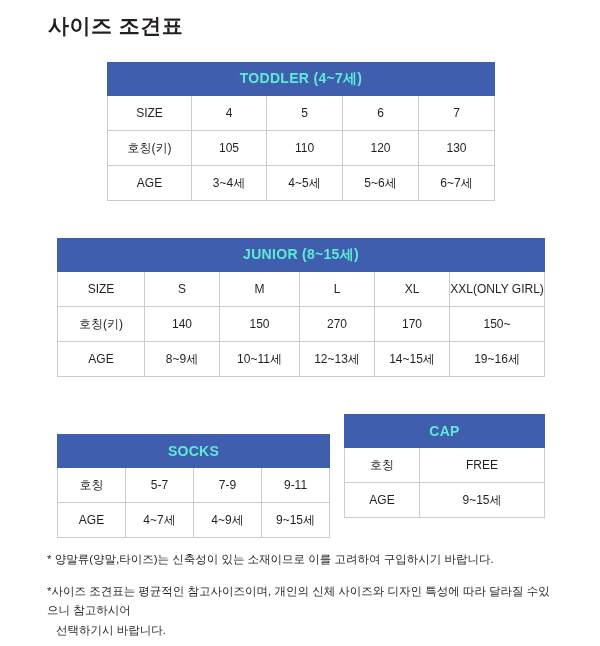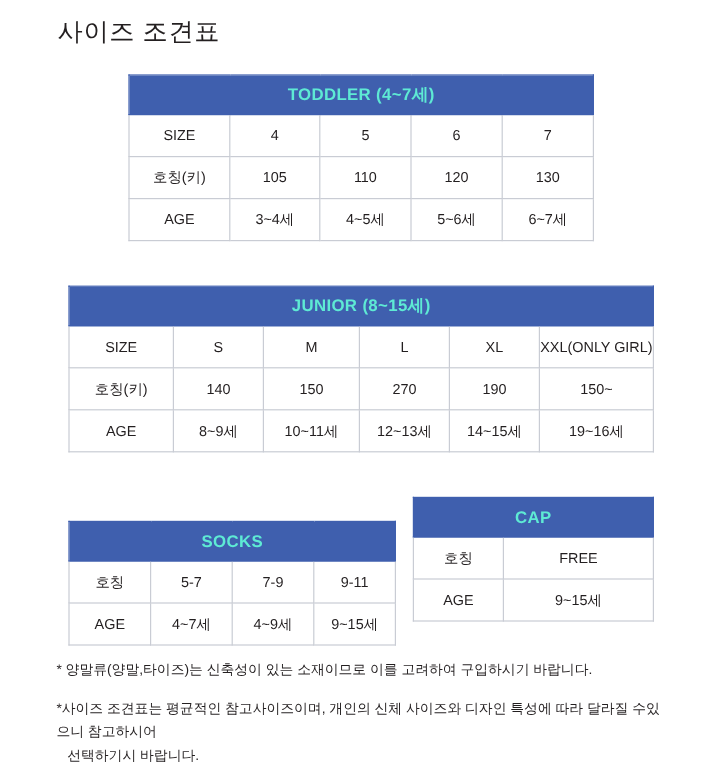--- a/index.html
+++ b/index.html
@@ -19,21 +19,21 @@
     width: 600px;
     height: 646px;
     box-sizing: border-box;
     padding: 0;
   }
   .page-title {
     position: absolute;
     left: 48px;
     top: 12px;
     font-size: 21px;
-    font-weight: normal;
+    font-weight: bold;
     letter-spacing: 0.5px;
     color: #231f20;
   }
 
   table.size-table {
     border-collapse: collapse;
     table-layout: fixed;
     font-size: 12px;
   }
   table.size-table th,
@@ -171,21 +171,21 @@
         <td>M</td>
         <td>L</td>
         <td>XL</td>
         <td>XXL(ONLY GIRL)</td>
       </tr>
       <tr>
         <td class="row-label">호칭(키)</td>
         <td>140</td>
         <td>150</td>
         <td>270</td>
-        <td>190</td>
+        <td>170</td>
         <td>150~</td>
       </tr>
       <tr>
         <td class="row-label">AGE</td>
         <td>8~9세</td>
         <td>10~11세</td>
         <td>12~13세</td>
         <td>14~15세</td>
         <td>19~16세</td>
       </tr>

